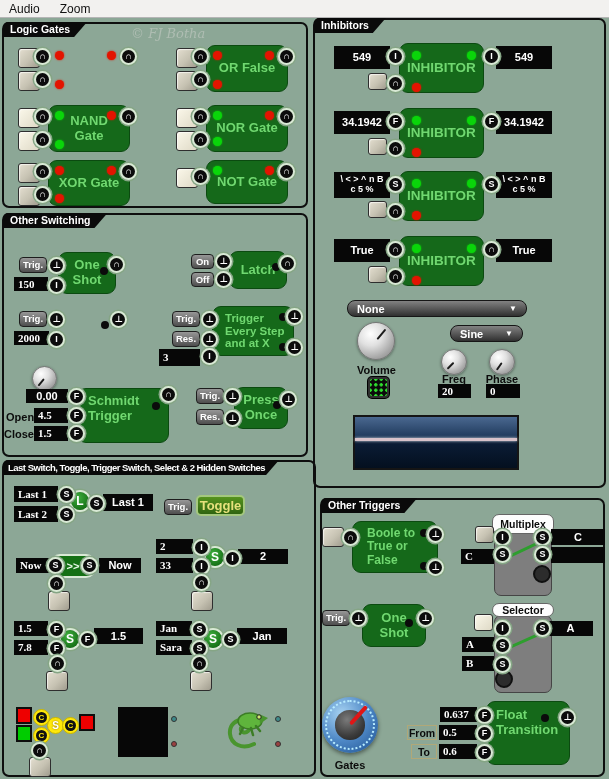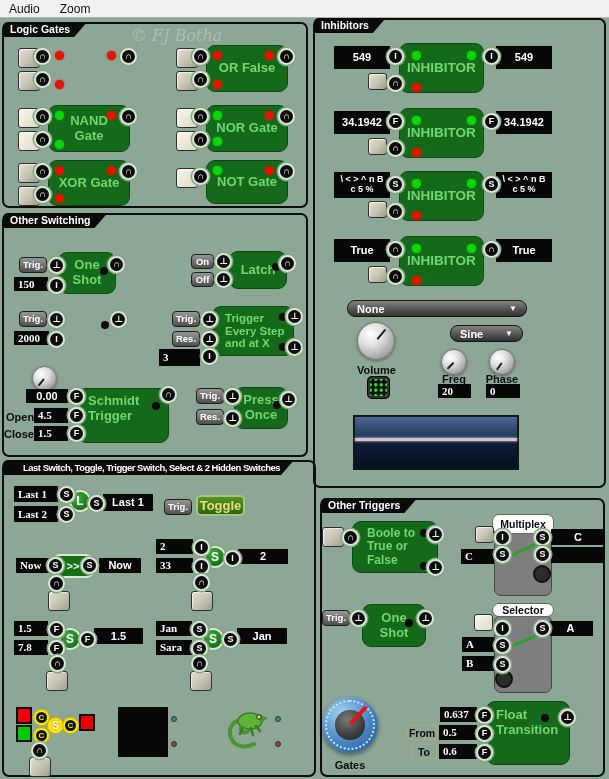--- a/index.html
+++ b/index.html
@@ -8,23 +8,23 @@
          font-family:"Liberation Sans","DejaVu Sans",sans-serif; overflow:hidden; }
 
   .menubar { position:absolute; left:0; top:0; width:609px; height:18px; background:#f2f1ef;
              border-bottom:1px solid #b5b5b5; display:flex; gap:20px; align-items:center;
              padding-left:9px; font-size:12px; color:#111; z-index:9; }
   .panel { position:absolute; border:2px solid #0e0e0e; border-radius:7px; z-index:0; }
   .tab { position:absolute; height:15px; background:#0a0a0a; color:#fff; font-size:10.5px;
          font-weight:bold; line-height:15px; padding:0 17px 0 7px;
          clip-path:polygon(0 0,100% 0,calc(100% - 13px) 100%,0 100%);
          border-top-left-radius:5px; z-index:6; white-space:nowrap; }
-  .tab.small { font-size:9.5px; letter-spacing:-0.5px; padding:0 14px 0 20px; }
+  .tab.small { font-size:9.5px; letter-spacing:-0.5px; padding:0 14px 0 5px; }
   .watermark { position:absolute; font-family:"DejaVu Serif",serif; font-style:italic;
-               color:#aebdb2; font-size:16px; z-index:1; }
+               color:#aebdb2; font-size:13px; z-index:1; }
   .module { position:absolute; background:#15691a; border:1px solid #0b4a10; border-radius:9px;
             color:#70d870; font-weight:bold; font-size:13px; display:flex; align-items:center;
             justify-content:center; text-align:center; white-space:pre-line; line-height:1.12; z-index:2; }
   .module.left { justify-content:flex-start; text-align:left; }
   .conn { position:absolute; width:13px; height:13px; border-radius:50%; background:#0c0c0c;
           color:#fff; font-size:9px; font-weight:bold; display:flex; align-items:center;
           justify-content:center; box-shadow:0 0 0 2px #d9e9d5,0 0 0 3.5px #85a585;
           z-index:4; line-height:1; }
   .led { position:absolute; width:9px; height:9px; border-radius:50%; z-index:3; }
   .led.red { background:#e31400; box-shadow:0 0 2px #e31400; }

